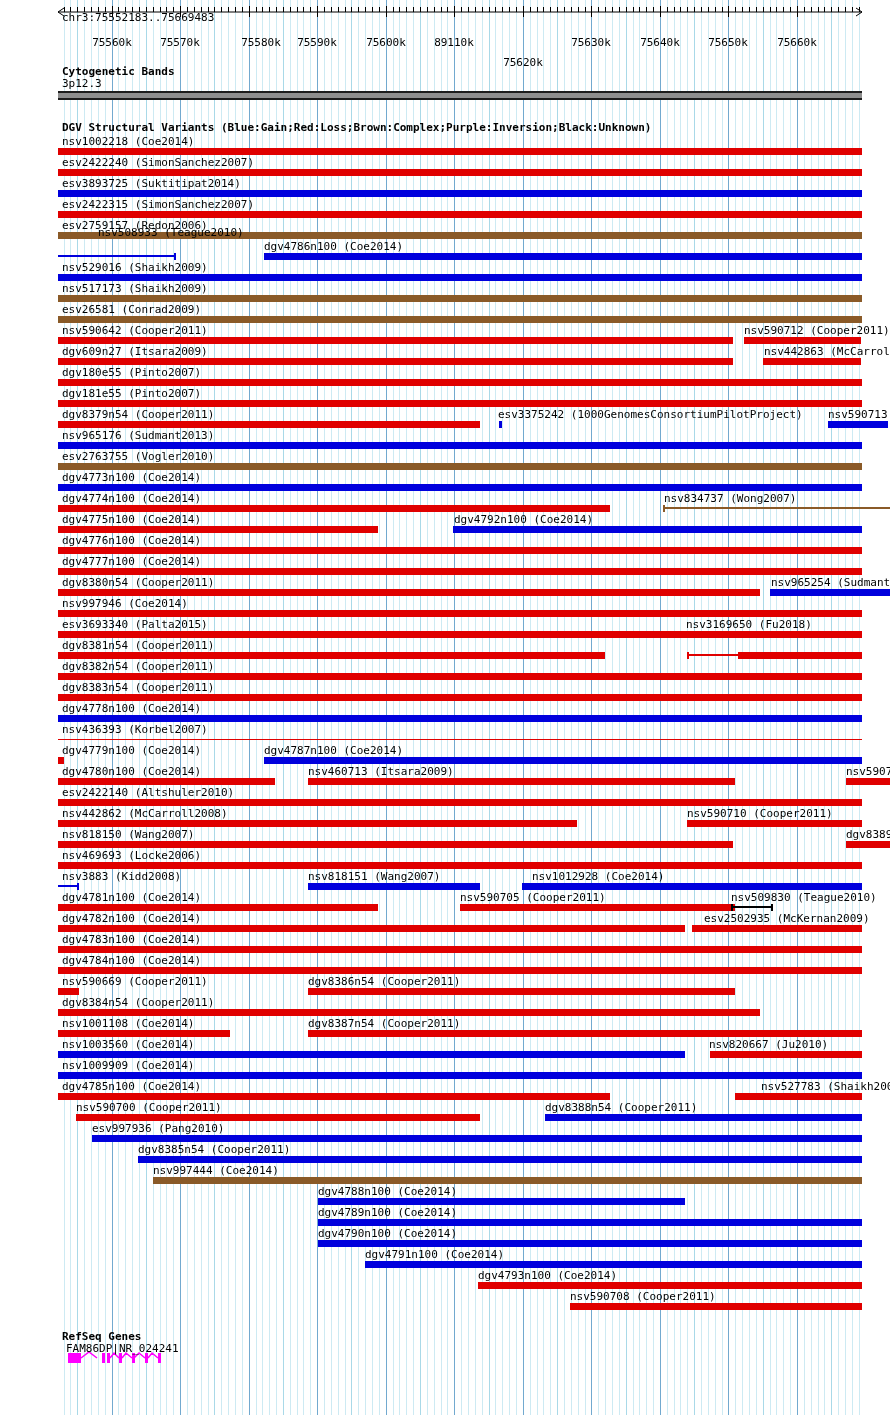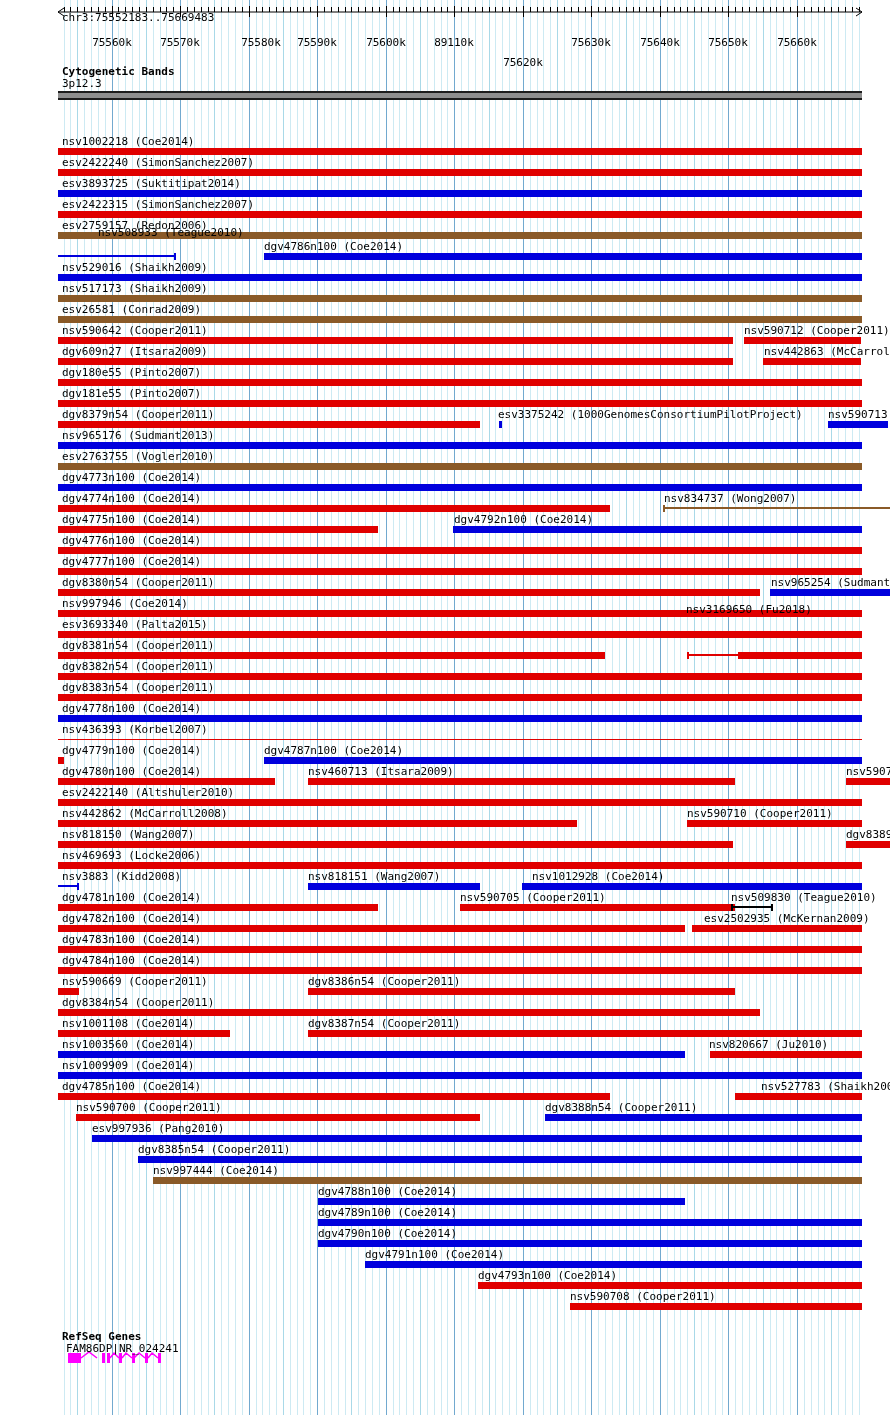--- a/index.html
+++ b/index.html
@@ -281,20 +281,21 @@
       <div class="tick-label" style="left: 591px; top: 37px;">75630k</div>
       <div class="tick-label" style="left: 660px; top: 37px;">75640k</div>
       <div class="tick-label" style="left: 728px; top: 37px;">75650k</div>
       <div class="tick-label" style="left: 797px; top: 37px;">75660k</div>
     </div>
 
   <div class="t b" style="left:62px;top:66px;">Cytogenetic Bands</div>
   <div class="t" style="left:62px;top:78px;">3p12.3</div>
   <div id="cyto-band" style="background: rgb(142, 142, 142);"></div>
 
+  <div class="t b" style="left:62px;top:122px;">DGV Structural Variants (Blue:Gain;Red:Loss;Brown:Complex;Purple:Inversion;Black:Unknown)</div>
   <div id="dgv-rows" class="lyr">
       <div class="feat-label" style="left: 62px; top: 136px;">nsv1002218 (Coe2014)</div>
       <div class="part" style="left: 58px; background: rgb(224, 0, 0); top: 148px; width: 804px; height: 7px;"></div>
       <div class="feat-label" style="left: 62px; top: 157px;">esv2422240 (SimonSanchez2007)</div>
       <div class="part" style="left: 58px; background: rgb(224, 0, 0); top: 169px; width: 804px; height: 7px;"></div>
       <div class="feat-label" style="left: 62px; top: 178px;">esv3893725 (Suktitipat2014)</div>
       <div class="part" style="left: 58px; background: rgb(0, 0, 221); top: 190px; width: 804px; height: 7px;"></div>
       <div class="feat-label" style="left: 62px; top: 199px;">esv2422315 (SimonSanchez2007)</div>
       <div class="part" style="left: 58px; background: rgb(224, 0, 0); top: 211px; width: 804px; height: 7px;"></div>
       <div class="feat-label" style="left: 62px; top: 220px;">esv2759157 (Redon2006)</div>
@@ -350,21 +351,21 @@
       <div class="feat-label" style="left: 62px; top: 577px;">dgv8380n54 (Cooper2011)</div>
       <div class="part" style="left: 58px; background: rgb(224, 0, 0); top: 589px; width: 702px; height: 7px;"></div>
       <div class="feat-label" style="left: 771px; top: 577px;">nsv965254 (Sudmant20</div>
       <div class="part" style="left: 770px; background: rgb(0, 0, 221); top: 589px; width: 120px; height: 7px;"></div>
       <div class="feat-label" style="left: 62px; top: 598px;">nsv997946 (Coe2014)</div>
       <div class="part" style="left: 58px; background: rgb(224, 0, 0); top: 610px; width: 804px; height: 7px;"></div>
       <div class="feat-label" style="left: 62px; top: 619px;">esv3693340 (Palta2015)</div>
       <div class="part" style="left: 58px; background: rgb(224, 0, 0); top: 631px; width: 804px; height: 7px;"></div>
       <div class="feat-label" style="left: 62px; top: 640px;">dgv8381n54 (Cooper2011)</div>
       <div class="part" style="left: 58px; background: rgb(224, 0, 0); top: 652px; width: 547px; height: 7px;"></div>
-      <div class="feat-label" style="left: 686px; top: 604px;">nsv3169650 (Fu2018)</div>
+      <div class="feat-label" style="left: 686px; top: 619px;">nsv3169650 (Fu2018)</div>
       <div class="part" style="left: 687px; background: rgb(224, 0, 0); top: 654px; width: 51px; height: 2px;"></div>
       <div class="part" style="left: 687px; background: rgb(224, 0, 0); top: 652px; width: 2px; height: 7px;"></div>
       <div class="part" style="left: 738px; background: rgb(224, 0, 0); top: 652px; width: 124px; height: 7px;"></div>
       <div class="feat-label" style="left: 62px; top: 661px;">dgv8382n54 (Cooper2011)</div>
       <div class="part" style="left: 58px; background: rgb(224, 0, 0); top: 673px; width: 804px; height: 7px;"></div>
       <div class="feat-label" style="left: 62px; top: 682px;">dgv8383n54 (Cooper2011)</div>
       <div class="part" style="left: 58px; background: rgb(224, 0, 0); top: 694px; width: 804px; height: 7px;"></div>
       <div class="feat-label" style="left: 62px; top: 703px;">dgv4778n100 (Coe2014)</div>
       <div class="part" style="left: 58px; background: rgb(0, 0, 221); top: 715px; width: 804px; height: 7px;"></div>
       <div class="feat-label" style="left: 62px; top: 724px;">nsv436393 (Korbel2007)</div>

